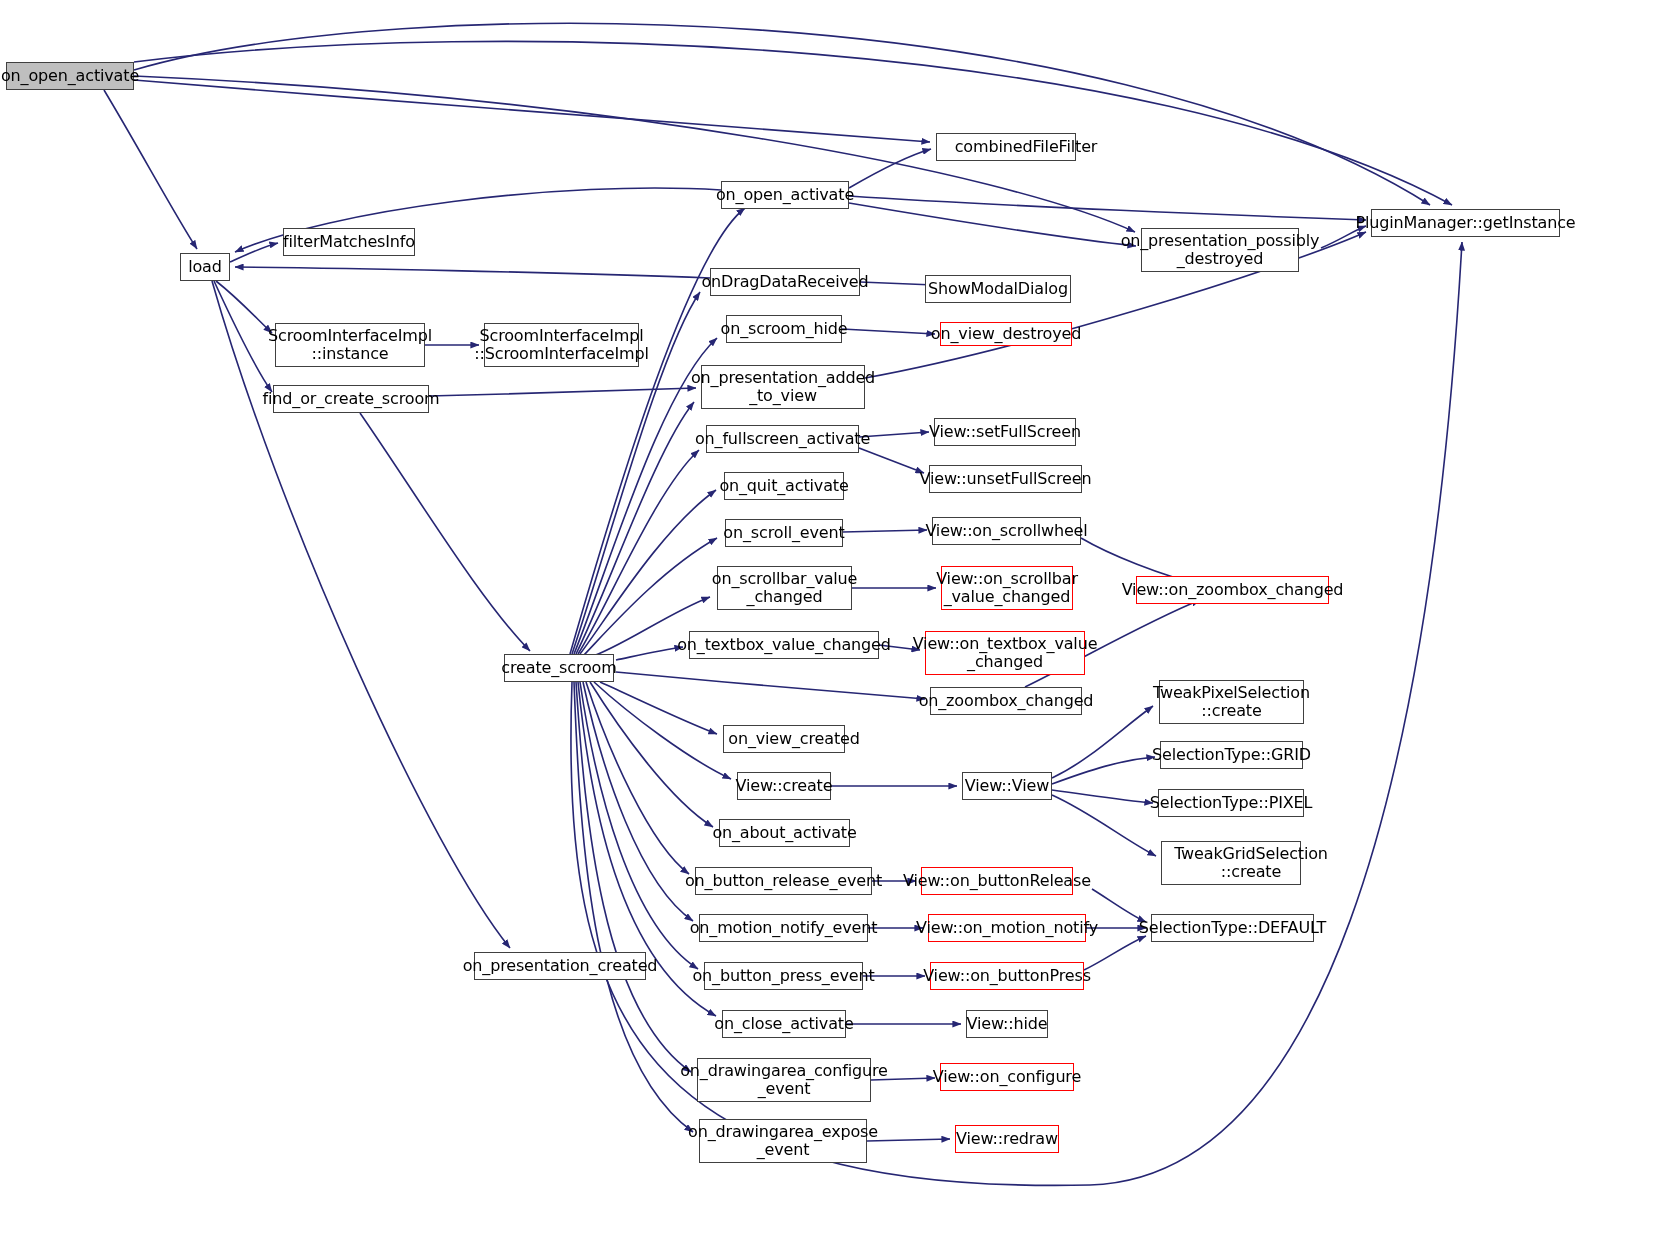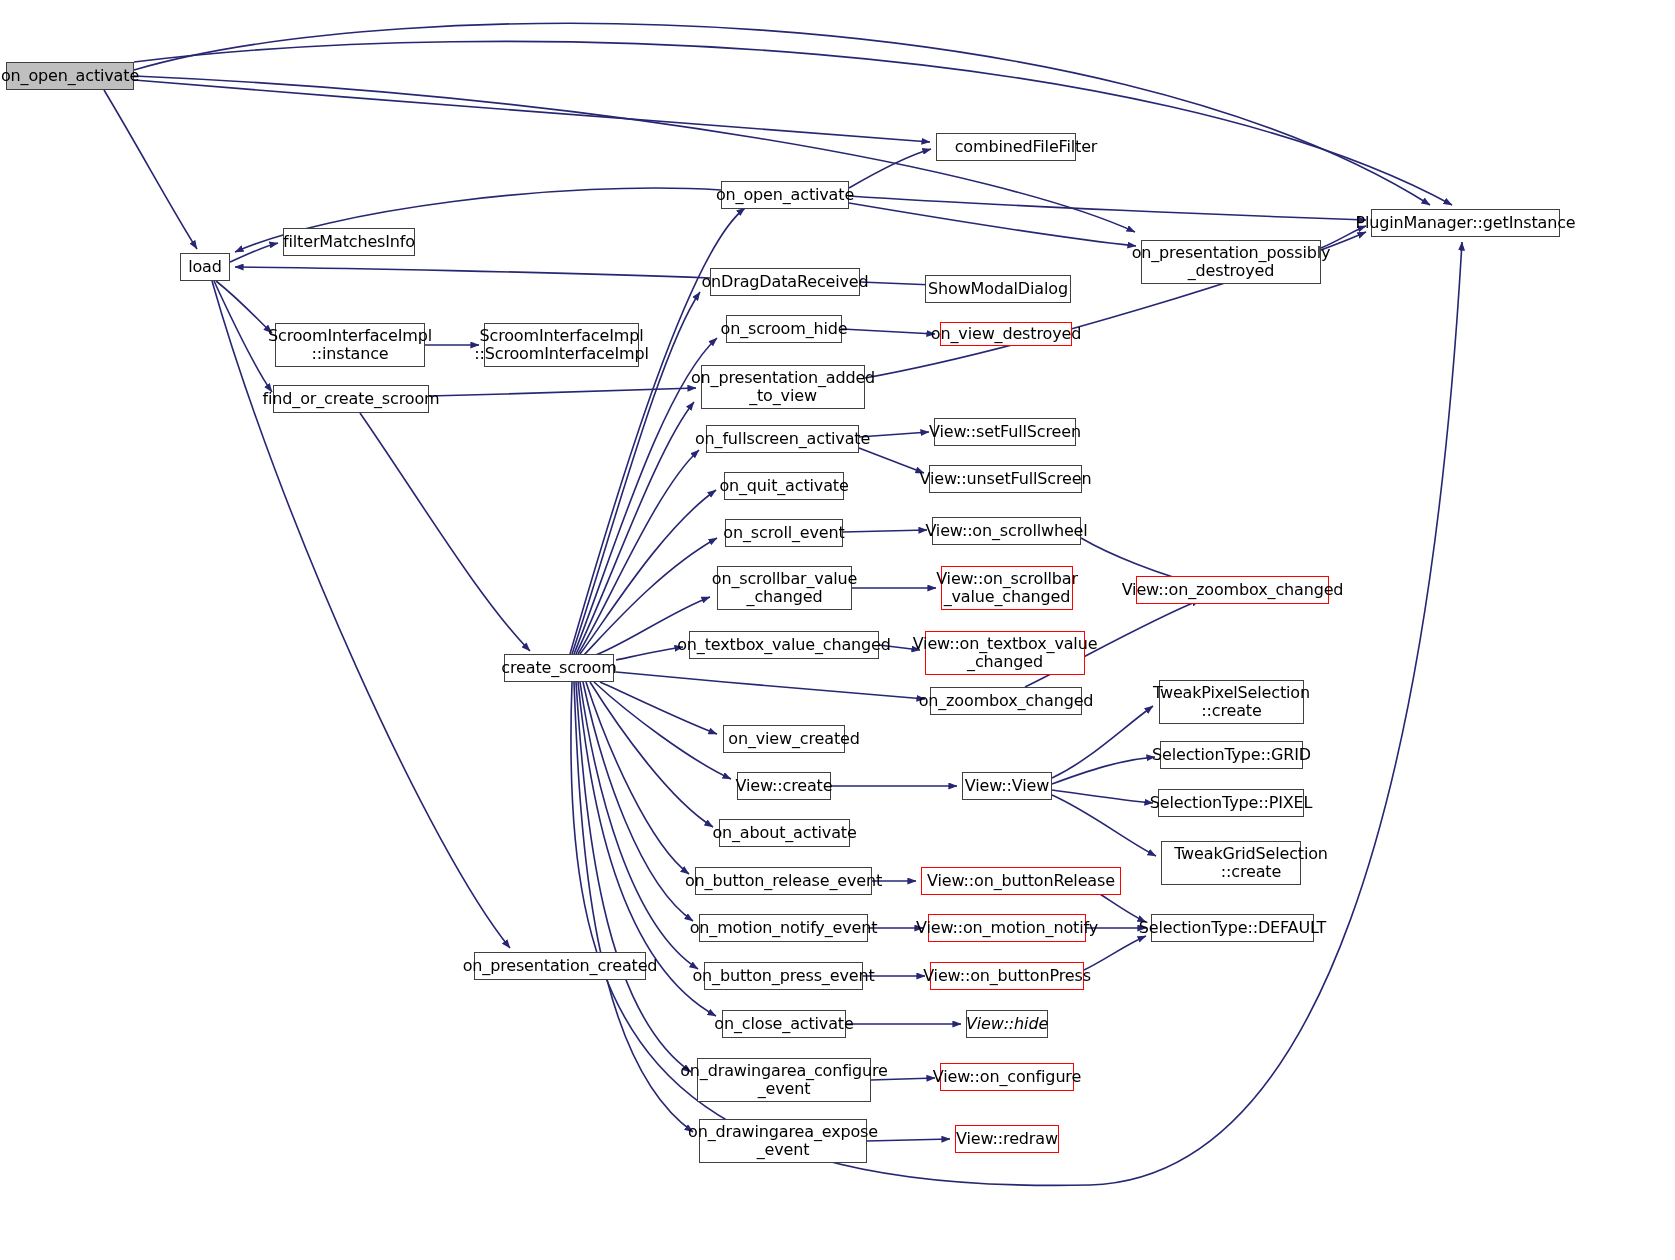--- a/index.html
+++ b/index.html
@@ -145,24 +145,24 @@
       <div class="node red" style="left: 925px; top: 631px; width: 160px; height: 44px;">View::on_textbox_value
 _changed</div>
       <div class="node red" style="left: 1136px; top: 576px; width: 193px; height: 28px;">View::on_zoombox_changed</div>
       <div class="node" style="left: 962px; top: 772px; width: 90px; height: 28px;">View::View</div>
       <div class="node" style="left: 1159px; top: 680px; width: 145px; height: 44px;">TweakPixelSelection
 ::create</div>
       <div class="node" style="left: 1160px; top: 741px; width: 143px; height: 28px;">SelectionType::GRID</div>
       <div class="node" style="left: 1158px; top: 789px; width: 146px; height: 28px;">SelectionType::PIXEL</div>
       <div class="node" style="left: 1161px; top: 841px; width: 140px; height: 44px; padding-left: 40px;">TweakGridSelection
 ::create</div>
-      <div class="node red" style="left: 921px; top: 867px; width: 200px; height: 28px;">View::on_buttonRelease</div>
+      <div class="node red" style="left: 921px; top: 867px; width: 152px; height: 28px;">View::on_buttonRelease</div>
       <div class="node red" style="left: 928px; top: 914px; width: 158px; height: 28px;">View::on_motion_notify</div>
       <div class="node red" style="left: 930px; top: 962px; width: 154px; height: 28px;">View::on_buttonPress</div>
       <div class="node" style="left: 1151px; top: 914px; width: 163px; height: 28px;">SelectionType::DEFAULT</div>
-      <div class="node" style="left: 966px; top: 1010px; width: 82px; height: 28px; font-style: italic;">View::hide</div>
+      <div class="node" style="left: 966px; top: 1010px; width: 82px; height: 28px;">View::hide</div>
       <div class="node red" style="left: 940px; top: 1063px; width: 134px; height: 28px;">View::on_configure</div>
       <div class="node red" style="left: 955px; top: 1125px; width: 104px; height: 28px;">View::redraw</div>
-      <div class="node" style="left: 1141px; top: 228px; width: 180px; height: 44px; margin-top: 12px;">on_presentation_possibly
+      <div class="node" style="left: 1141px; top: 228px; width: 158px; height: 44px;">on_presentation_possibly
 _destroyed</div>
       <div class="node" style="left: 1371px; top: 209px; width: 189px; height: 28px;">PluginManager::getInstance</div>
     </div>
 </div>
 
 </body></html>

